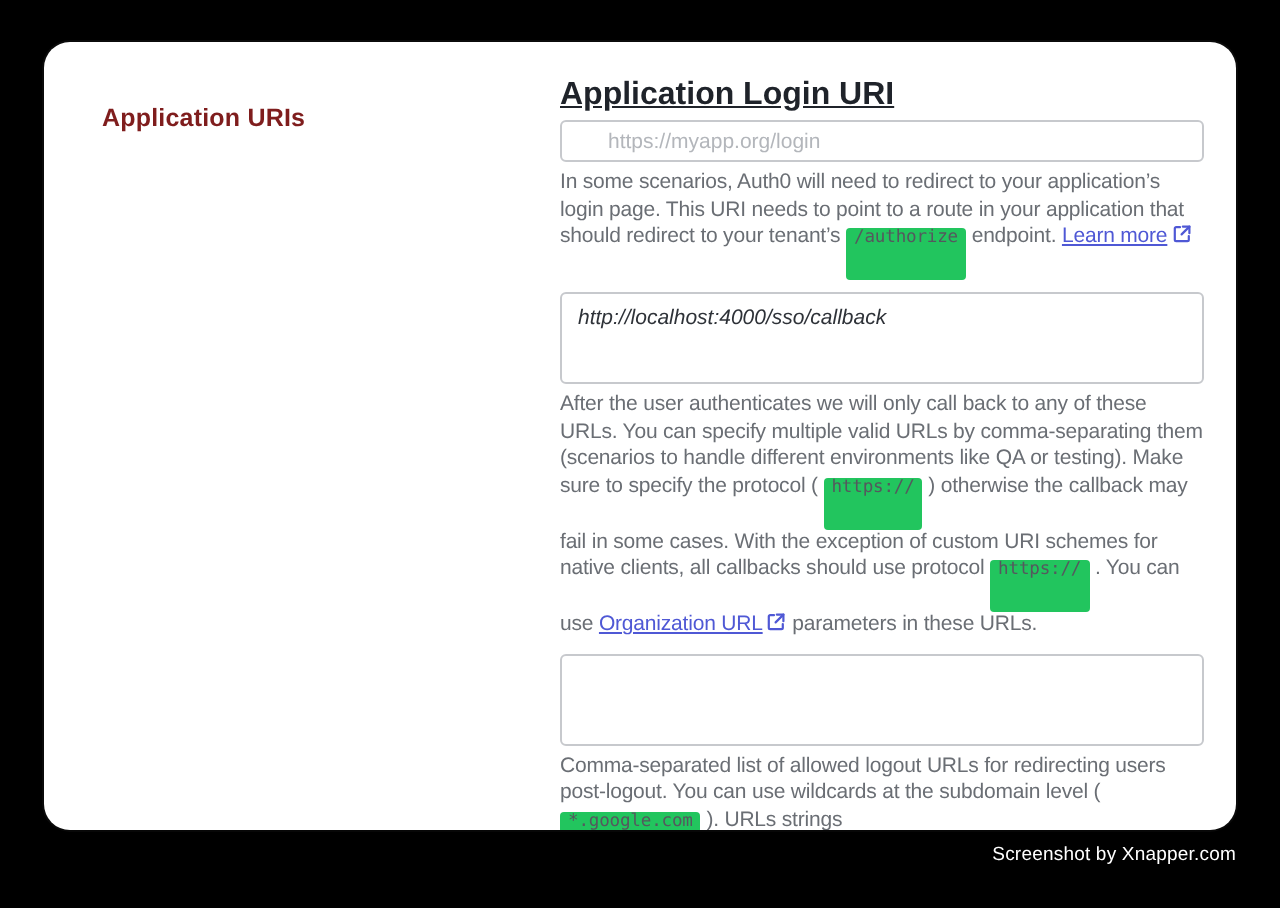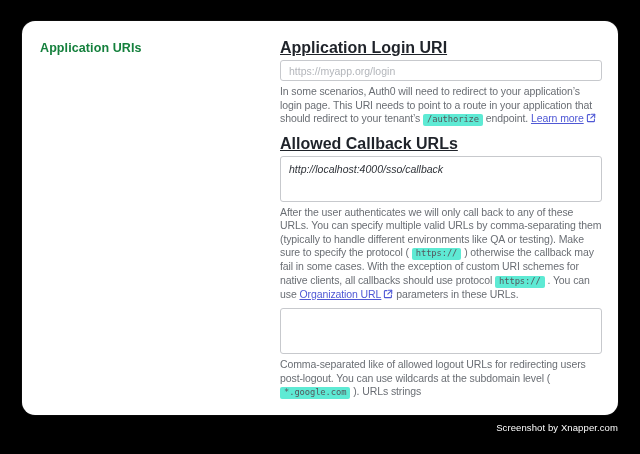--- a/index.html
+++ b/index.html
@@ -29,24 +29,24 @@
     display: flex;
     overflow: hidden;
     box-sizing: border-box;
   }
   .left-col {
     flex: 0 0 258px;
     box-sizing: border-box;
     padding: 20px 0 0 18px;
   }
   .section-heading {
-    margin: 0;
+    margin: 11px;
     font-size: 12.5px;
     font-weight: 700;
-    color: #15803d;
+    color: #7f1d1d;
     line-height: 14px;
     letter-spacing: 0.1px;
   }
   .right-col {
     width: 322px;
     box-sizing: border-box;
     padding-top: 20px;
   }
   .field-label {
     display: block;
@@ -64,21 +64,21 @@
     margin-top: 6px;
     width: 100%;
     box-sizing: border-box;
     height: 21px;
     border: 1px solid #c7c9cd;
     border-radius: 3px;
     background: #ffffff;
     font-family: "Liberation Sans", sans-serif;
     font-size: 10.5px;
     color: #3a3e45;
-    padding: 0 8px;
+    padding: 0 23px;
     outline: none;
   }
   .text-input::placeholder {
     color: #b3b6bb;
   }
   .text-area {
     display: block;
     margin-top: 6px;
     width: 100%;
     box-sizing: border-box;
@@ -97,23 +97,23 @@
   }
   .help {
     margin: 4px 0 0 0;
     font-size: 10.5px;
     line-height: 13.5px;
     letter-spacing: -0.1px;
     color: #6a6e74;
   }
   .chip {
     display: inline-block;
-    background: #5eead4;
+    background: #22c55e;
     border-radius: 2px;
-    padding: 0 4px 1px 4px;
+    padding: 0 4px 15px 4px;
     font-family: "DejaVu Sans Mono", monospace;
     font-size: 8.8px;
     color: #55585e;
     line-height: 11px;
   }
   .link {
     color: #4f58d5;
     text-decoration: underline;
     cursor: pointer;
     white-space: nowrap;
@@ -152,39 +152,38 @@
         <span>In some scenarios, Auth0 will need to redirect to your application’s login page. This URI needs to point to a route in your application that should redirect to your tenant’s</span>
         <code class="chip">/authorize</code>
         <span>endpoint.</span>
         <a class="link"><span>Learn more</span><span class="ext-icon"><svg width="10" height="10" viewBox="0 0 10 10" fill="none" stroke="currentColor" stroke-width="1.1" stroke-linecap="round" stroke-linejoin="round">
                 <path d="M4 1.6 H2.1 C1.7 1.6 1.4 1.9 1.4 2.3 V7.9 C1.4 8.3 1.7 8.6 2.1 8.6 H7.7 C8.1 8.6 8.4 8.3 8.4 7.9 V6"></path>
                 <path d="M5.4 1.3 H8.7 V4.6"></path>
                 <path d="M8.7 1.3 L4.8 5.2"></path>
               </svg></span></a>
       </p>
 
-      <label class="field-label spaced">Allowed Callback URLs</label>
       <textarea class="text-area" style="">http://localhost:4000/sso/callback</textarea>
       <p class="help">
-        <span>After the user authenticates we will only call back to any of these URLs. You can specify multiple valid URLs by comma-separating them (typically to handle different environments like QA or testing). Make sure to specify the protocol (</span>
+        <span>After the user authenticates we will only call back to any of these URLs. You can specify multiple valid URLs by comma-separating them (scenarios to handle different environments like QA or testing). Make sure to specify the protocol (</span>
         <code class="chip">https://</code>
         <span>) otherwise the callback may fail in some cases. With the exception of custom URI schemes for native clients, all callbacks should use protocol</span>
         <code class="chip">https://</code>
         <span>. You can use</span>
         <a class="link"><span>Organization URL</span><span class="ext-icon"><svg width="10" height="10" viewBox="0 0 10 10" fill="none" stroke="currentColor" stroke-width="1.1" stroke-linecap="round" stroke-linejoin="round">
                 <path d="M4 1.6 H2.1 C1.7 1.6 1.4 1.9 1.4 2.3 V7.9 C1.4 8.3 1.7 8.6 2.1 8.6 H7.7 C8.1 8.6 8.4 8.3 8.4 7.9 V6"></path>
                 <path d="M5.4 1.3 H8.7 V4.6"></path>
                 <path d="M8.7 1.3 L4.8 5.2"></path>
               </svg></span></a>
         <span>parameters in these URLs.</span>
       </p>
 
       <textarea class="text-area" style=""></textarea>
       <p class="help">
-        <span>Comma-separated like of allowed logout URLs for redirecting users post-logout. You can use wildcards at the subdomain level (</span>
+        <span>Comma-separated list of allowed logout URLs for redirecting users post-logout. You can use wildcards at the subdomain level (</span>
         <code class="chip">*.google.com</code>
         <span>). URLs strings</span>
       </p>
 
     </div>
   </div>
 
   <div class="watermark">Screenshot by Xnapper.com</div>
 
 </div>

